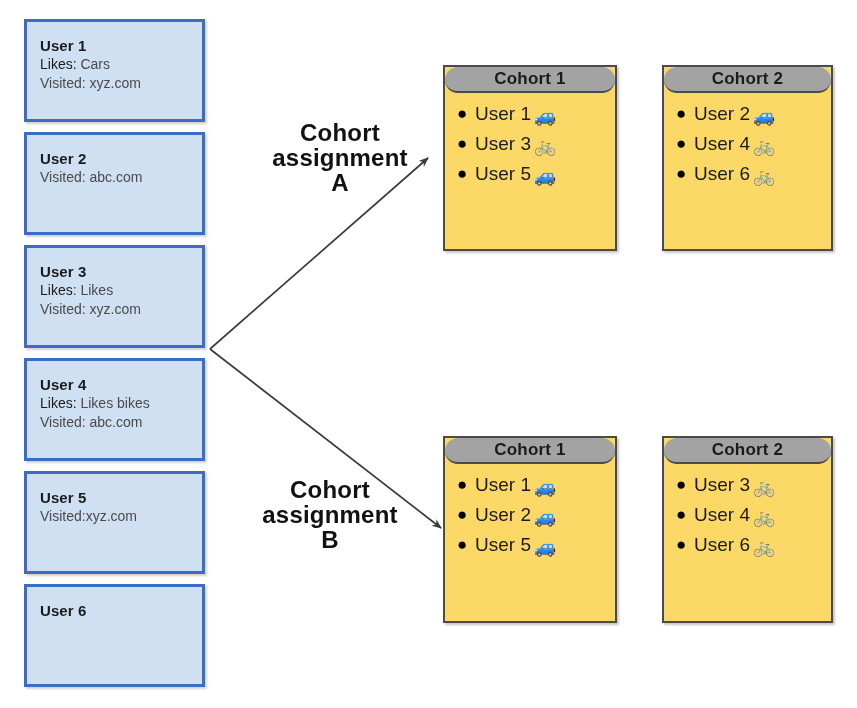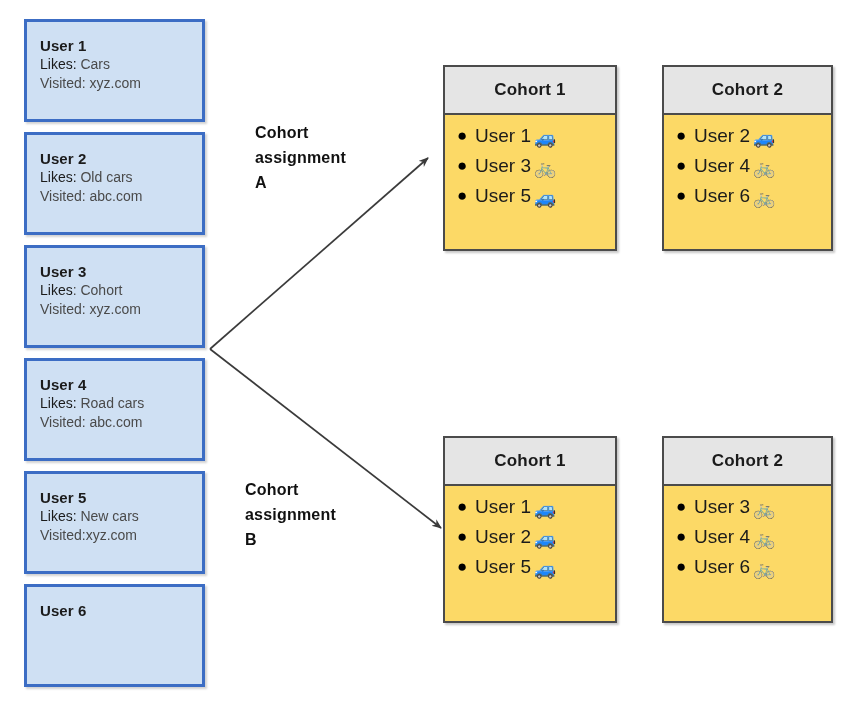--- a/index.html
+++ b/index.html
@@ -53,30 +53,31 @@
   
   .cohort-box {
     position: absolute;
     box-sizing: border-box;
     border: 2px solid #4b4b4b;
     background: #fcd966;
     box-shadow: 2px 2px 2px rgba(0,0,0,0.22);
   }
   .cohort-head {
     box-sizing: border-box;
-    height: 48px;
-    background: #e5e5e5;
+    height: 26px;
+    background: #a3a3a3;
     border-bottom: 2px solid #4b4b4b;
     display: flex;
     align-items: center;
     justify-content: center;
     font-size: 17px;
     font-weight: bold;
     color: #1b1b1b;
     letter-spacing: 0.2px;
+    border-radius: 13px;
   }
   .cohort-list {
     list-style: none;
     margin: 0;
     padding: 7px 0 0 30px;
   }
   .cohort-list li {
     position: relative;
     font-size: 19px;
     color: #1b1b1b;
@@ -94,22 +95,22 @@
   .cohort-list li .emoji {
     font-size: 18px;
     line-height: 28px;
     margin-left: 3px;
     vertical-align: -2px;
   }
 
   
   .arrow-label {
     position: absolute;
-    text-align: left;
-    font-size: 16px;
+    text-align: center;
+    font-size: 24px;
     font-weight: bold;
     color: #111111;
     line-height: 25px;
     letter-spacing: 0.2px;
     white-space: pre-line;
   }
 
   
   #arrows {
     position: absolute;
@@ -126,39 +127,37 @@
 <div id="canvas">
 
   <div class="user-card" style="top:19px">
     <div class="u-name">User 1</div>
     <div class="u-line"><b>Likes:</b><span> Cars</span></div>
     <div class="u-line">Visited: xyz.com</div>
   </div>
 
   <div class="user-card" style="top:132px">
     <div class="u-name">User 2</div>
-    <div class="u-line"><b>Likes:</b><span> Old cars</span></div>
     <div class="u-line">Visited: abc.com</div>
   </div>
 
   <div class="user-card" style="top:245px">
     <div class="u-name">User 3</div>
-    <div class="u-line"><b>Likes</b><span>: Cohort</span></div>
+    <div class="u-line"><b>Likes</b><span>: Likes</span></div>
     <div class="u-line">Visited: xyz.com</div>
   </div>
 
   <div class="user-card" style="top:358px">
     <div class="u-name">User 4</div>
-    <div class="u-line"><b>Likes:</b><span> Road cars</span></div>
+    <div class="u-line"><b>Likes:</b><span> Likes bikes</span></div>
     <div class="u-line">Visited: abc.com</div>
   </div>
 
   <div class="user-card" style="top:471px">
     <div class="u-name">User 5</div>
-    <div class="u-line"><b>Likes:</b><span> New cars</span></div>
     <div class="u-line">Visited:xyz.com</div>
   </div>
 
   <div class="user-card" style="top:584px">
     <div class="u-name">User 6</div>
   </div>
 
   <svg id="arrows" viewBox="0 0 857 708">
     <defs>
       <marker id="ah" markerWidth="11" markerHeight="11" refX="9" refY="4" orient="auto" markerUnits="userSpaceOnUse">

